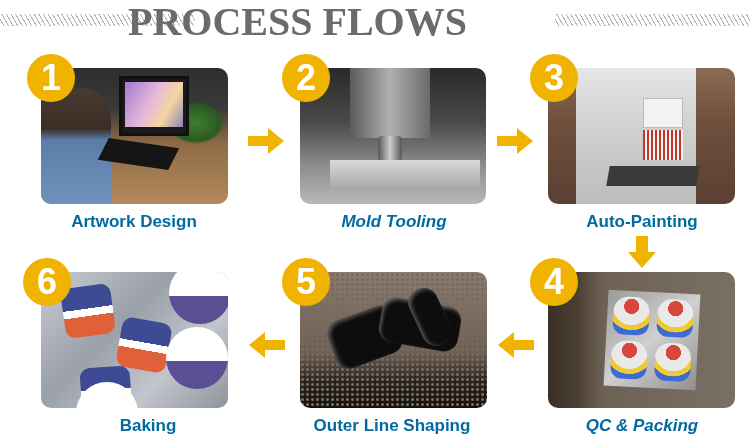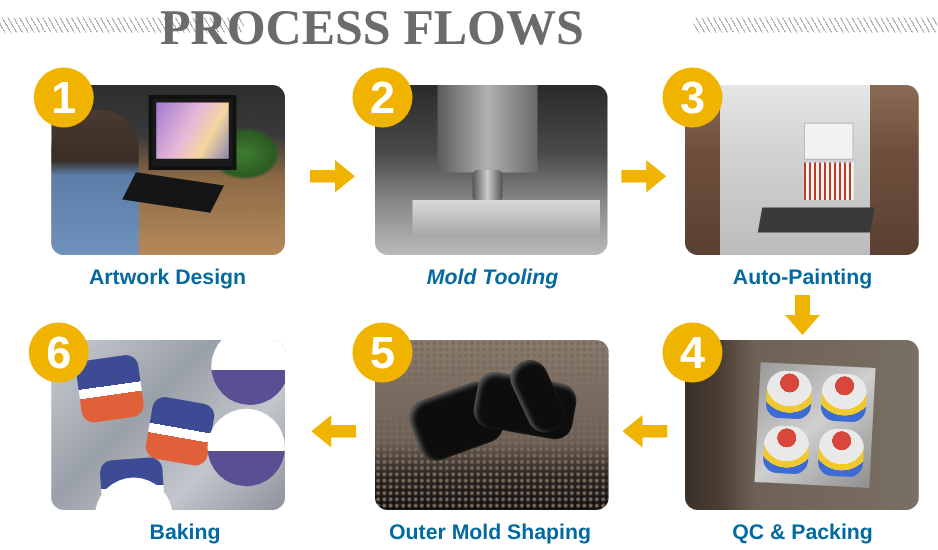--- a/index.html
+++ b/index.html
@@ -127,31 +127,31 @@
 <div>
   <div class="photo p4">
     <div class="mold">
       <span style="left:6px;top:6px;"></span>
         <span style="left:50px;top:6px;"></span>
       <span style="left:6px;top:50px;"></span>
         <span style="left:50px;top:50px;"></span>
     </div>
   </div>
   <div class="badge" style="left:530px;top:258px;">4</div>
-  <div class="label" style="left:542px;top:416px;">QC &amp; Packing</div>
+  <div class="label" style="left:542px;top:416px;font-style:italic;">QC &amp; Packing</div>
 </div>
 
 <div>
   <div class="photo p5">
     <div class="part" style="left:30px;top:40px;width:70px;height:50px;transform:rotate(-20deg);"></div>
     <div class="part" style="left:80px;top:30px;width:80px;height:45px;transform:rotate(10deg);"></div>
     <div class="part" style="left:115px;top:15px;width:30px;height:60px;transform:rotate(-25deg);"></div>
   </div>
   <div class="badge" style="left:282px;top:258px;">5</div>
-  <div class="label" style="left:292px;top:416px;">Outer  Mold Shaping</div>
+  <div class="label" style="left:292px;top:416px;">Outer  Line Shaping</div>
 </div>
 
 <div>
   <div class="photo p6">
     <div class="tag" style="left:22px;top:14px;transform:rotate(-8deg);"></div>
     <div class="tag" style="left:78px;top:48px;transform:rotate(10deg);"></div>
     <div class="tag" style="left:40px;top:95px;transform:rotate(-4deg);"></div>
     <div class="disc" style="left:125px;top:55px;"></div>
     <div class="disc" style="left:128px;top:-10px;"></div>
     <div class="disc" style="left:35px;top:110px;"></div>

